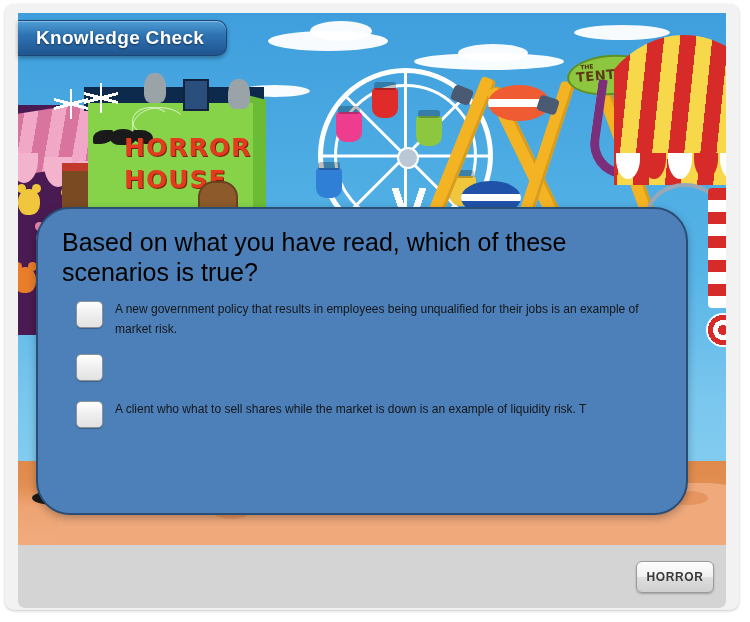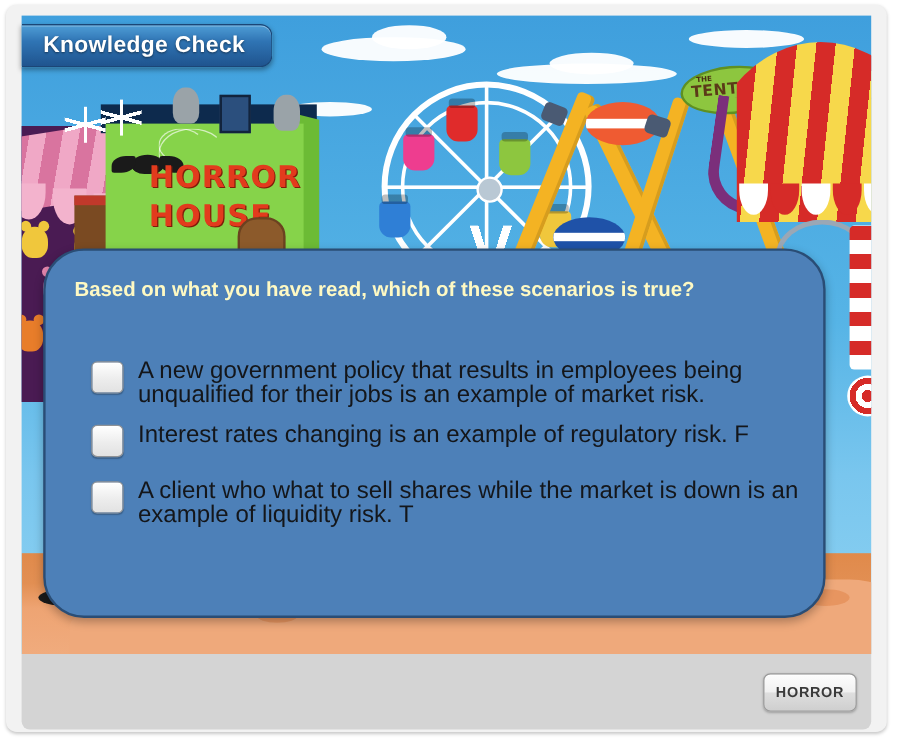--- a/index.html
+++ b/index.html
@@ -386,24 +386,24 @@
     border: 2px solid #2a4d75;
     border-radius: 34px;
     box-shadow: 0 3px 8px rgba(0,0,0,.28);
     z-index: 20;
     box-sizing: border-box;
   }
   #question-title {
     position: absolute;
     left: 24px; top: 18px;
     width: 580px;
-    color: #fef9c3;
-    font-size: 17px;
+    color: #000000;
+    font-size: 25px;
     line-height: 30px;
-    font-weight: bold;
+    font-weight: normal;
   }
   #options {
     position: absolute;
     left: 38px; top: 90px;
     width: 600px;
   }
   .option {
     display: flex;
     align-items: flex-start;
     margin-bottom: 13px;
@@ -415,21 +415,21 @@
     margin-top: 2px;
     background: linear-gradient(180deg,#ffffff 0%, #ededed 55%, #e2e2e2 100%);
     border: 1px solid #8f9296;
     border-radius: 5px;
     box-shadow: 0 1px 1px rgba(0,0,0,.25), inset 0 1px 0 #fff;
     cursor: pointer;
   }
   .option-label {
     margin-left: 12px;
     color: #14161a;
-    font-size: 20px;
+    font-size: 12px;
     line-height: 20px;
     max-width: 556px;
   }
 
   
   #footer {
     position: absolute;
     left: 18px; top: 545px;
     width: 708px; height: 63px;
     background: #d4d4d4;
@@ -581,21 +581,20 @@
 
     <div id="options">
 
       <div class="option">
         <div class="checkbox"></div>
         <div class="option-label">A new government policy that results in employees being unqualified for their jobs is an example of market risk.</div>
       </div>
 
       <div class="option">
         <div class="checkbox"></div>
-        <div class="option-label">Interest rates changing is an example of regulatory risk. F</div>
       </div>
 
 
       <div class="option">
         <div class="checkbox"></div>
         <div class="option-label">A client who what to sell shares while the market is down is an example of liquidity risk. T</div>
       </div>
 
     </div>
   </div>

